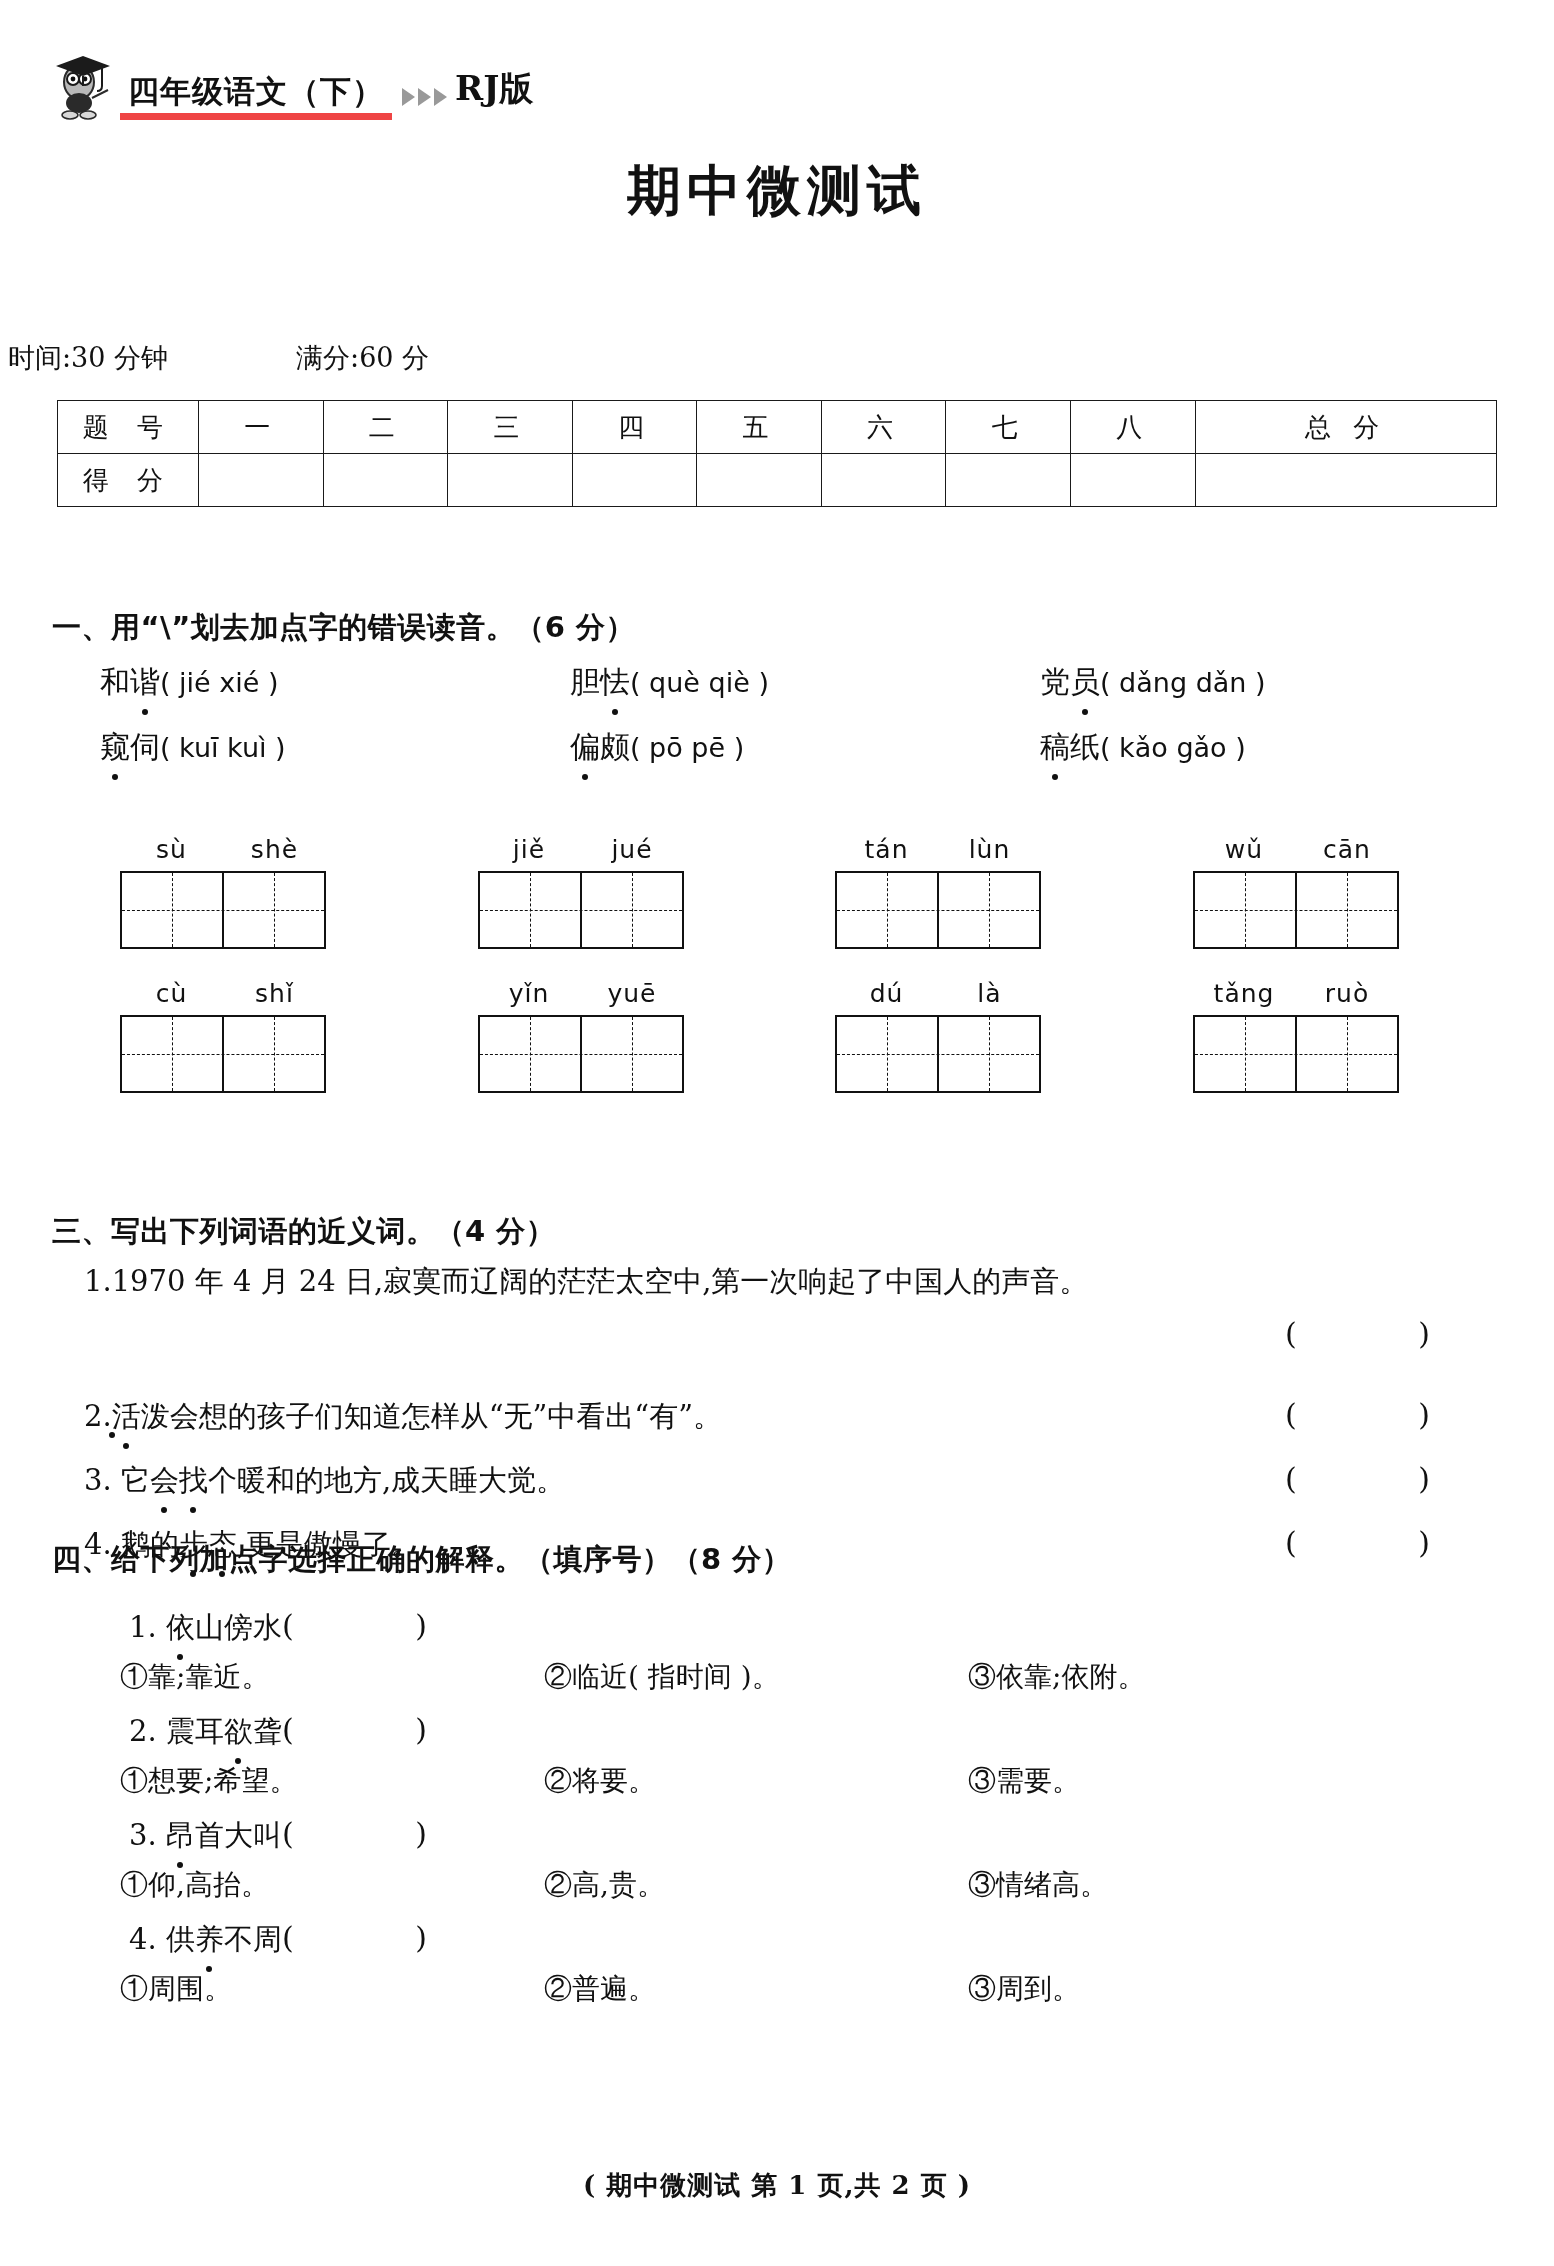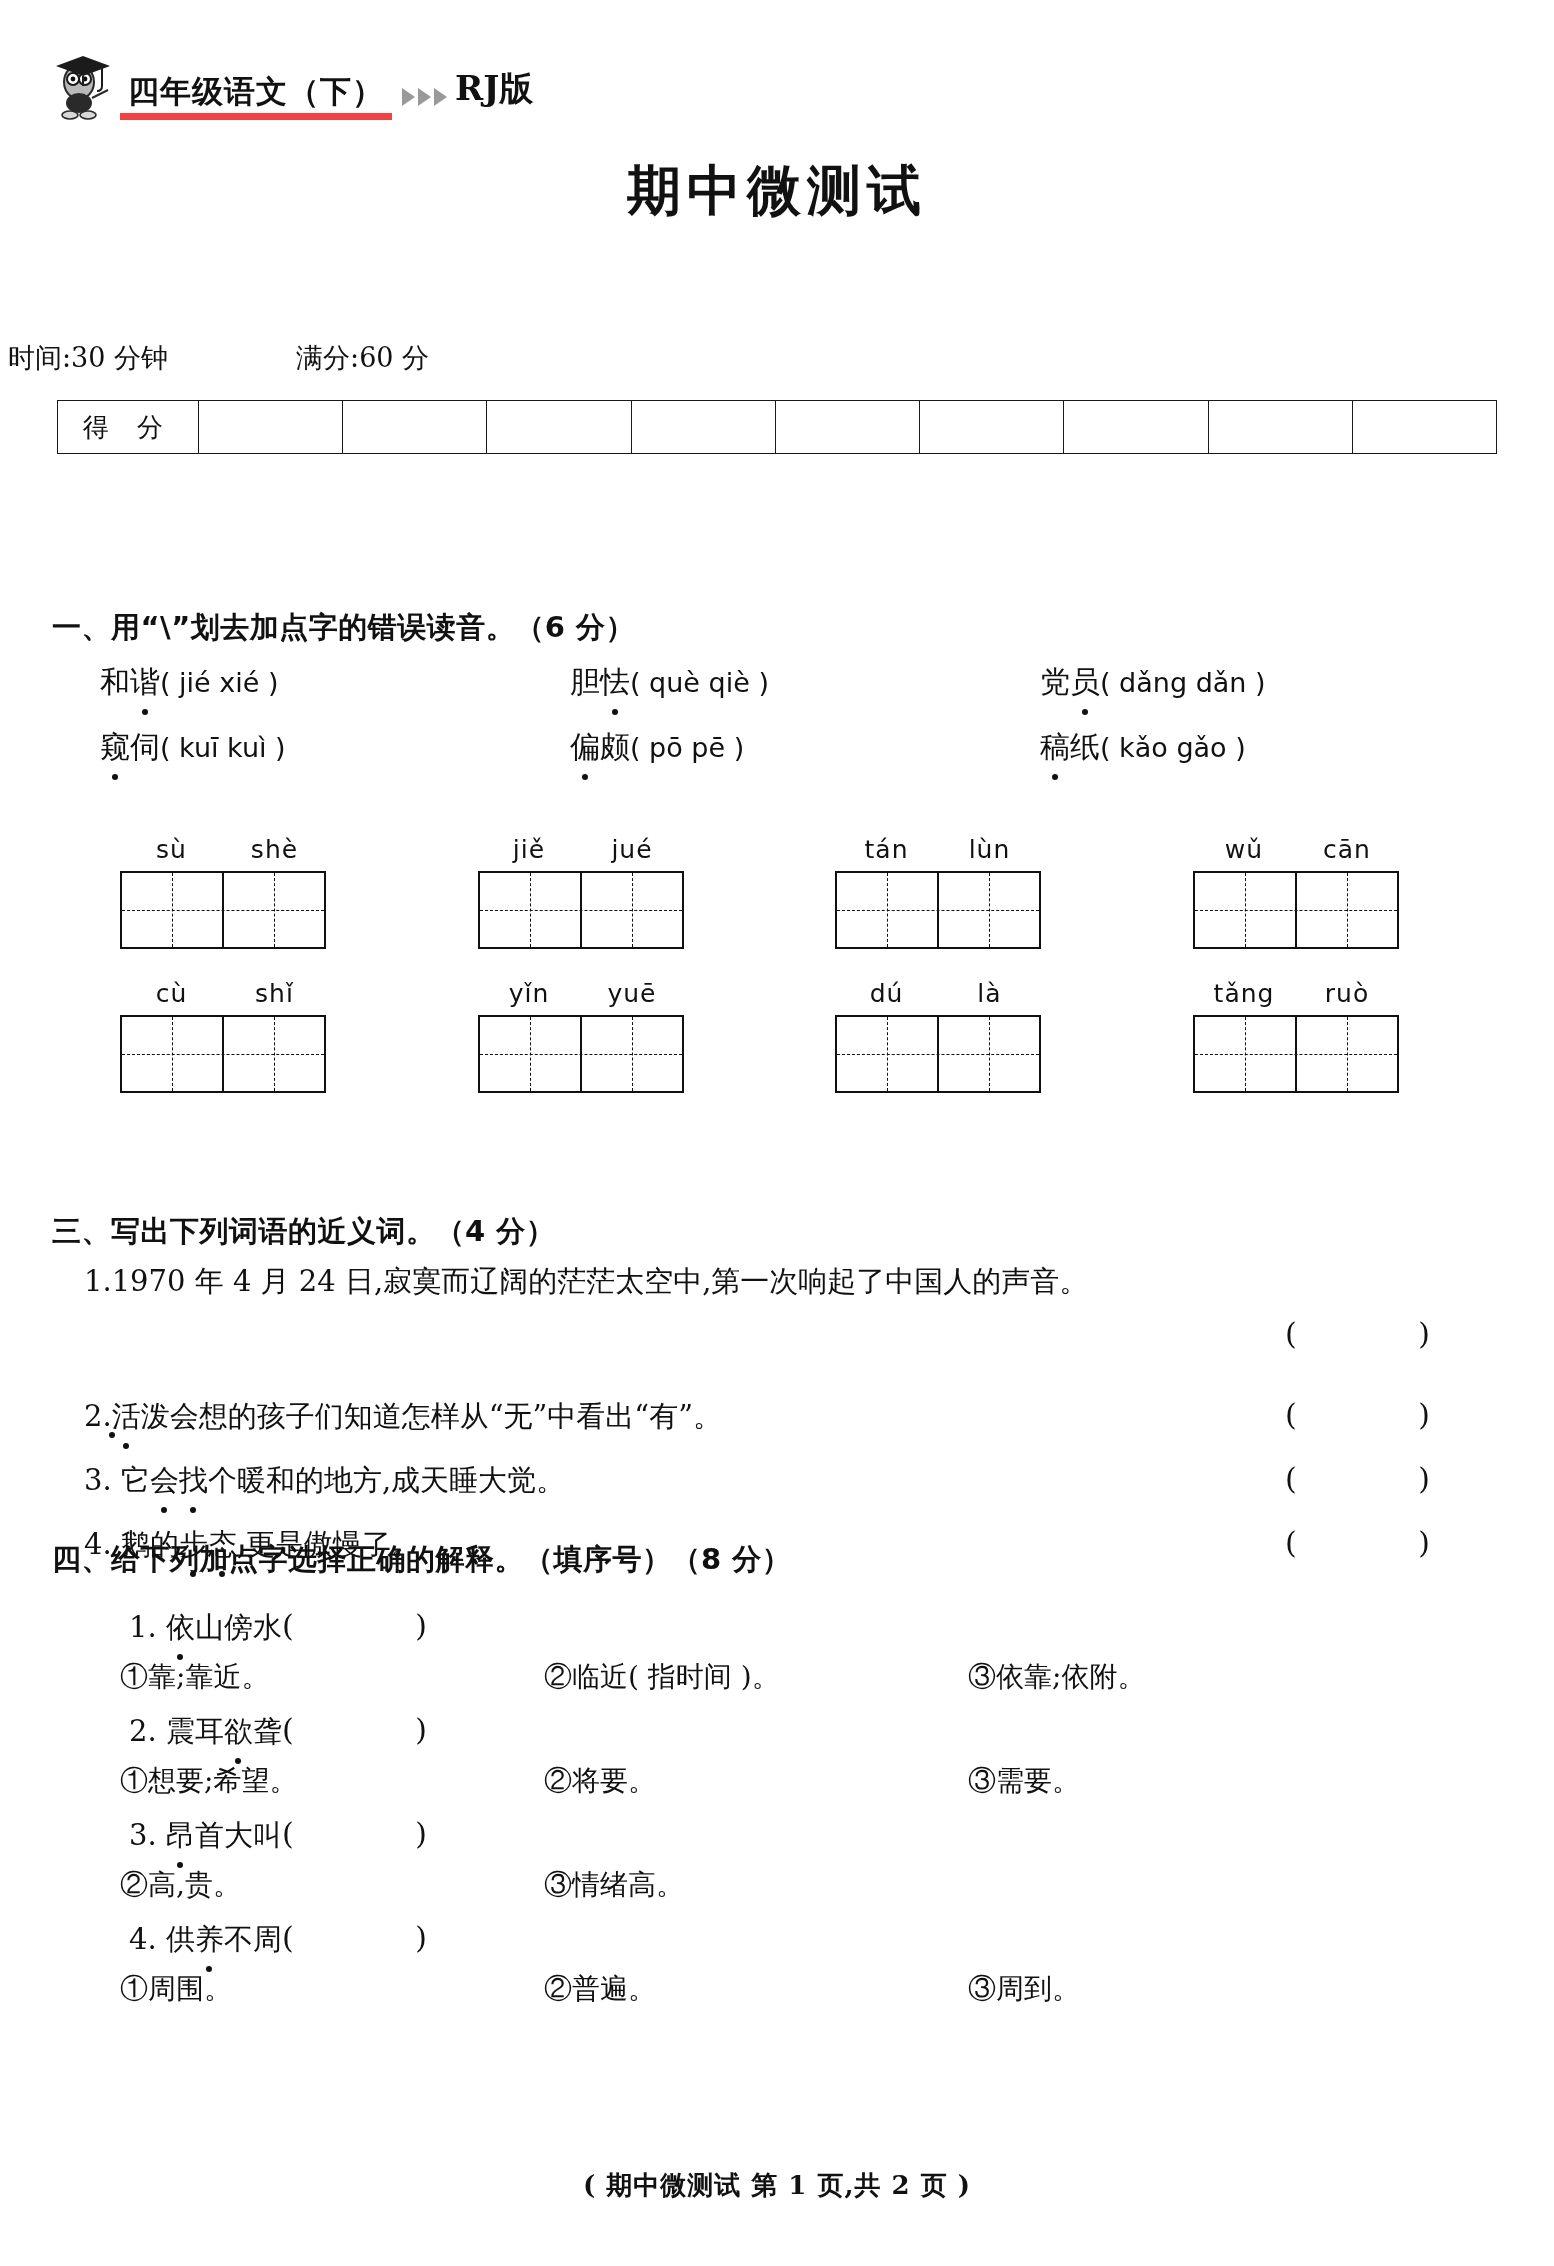--- a/index.html
+++ b/index.html
@@ -135,20 +135,32 @@
   <div class="main-title">期中微测试</div>
 
   <div class="meta">
     <div class="m1">时间:30 分钟</div>
     <div>满分:60 分</div>
   </div>
 
   <table class="score-table">
     <tbody id="score-body">
         <tr>
+          <td class="lbl">题 号</td>
+          <td>一</td>
+          <td>二</td>
+          <td>三</td>
+          <td>四</td>
+          <td>五</td>
+          <td>六</td>
+          <td>七</td>
+          <td>八</td>
+          <td>总 分</td>
+        </tr>
+        <tr>
           <td class="lbl">得 分</td>
           <td></td>
           <td></td>
           <td></td>
           <td></td>
           <td></td>
           <td></td>
           <td></td>
           <td></td>
           <td></td>
@@ -295,20 +307,21 @@
       <div class="opt-row">
         <div class="opt">①想要;希望。</div>
         <div class="opt">②将要。</div>
         <div class="opt">③需要。</div>
       </div>
       <div class="q4-line">
         <div style="white-space: nowrap;"><span>3. </span><span class="dotted">昂</span><span>首</span><span>大</span><span>叫</span></div>
         <div class="paren">(          )</div>
       </div>
       <div class="opt-row">
+        <div class="opt">①仰,高抬。</div>
         <div class="opt">②高,贵。</div>
         <div class="opt">③情绪高。</div>
       </div>
       <div class="q4-line">
         <div style="white-space: nowrap;"><span>4. </span><span>供</span><span class="dotted">养</span><span>不</span><span>周</span></div>
         <div class="paren">(          )</div>
       </div>
       <div class="opt-row">
         <div class="opt">①周围。</div>
         <div class="opt">②普遍。</div>

